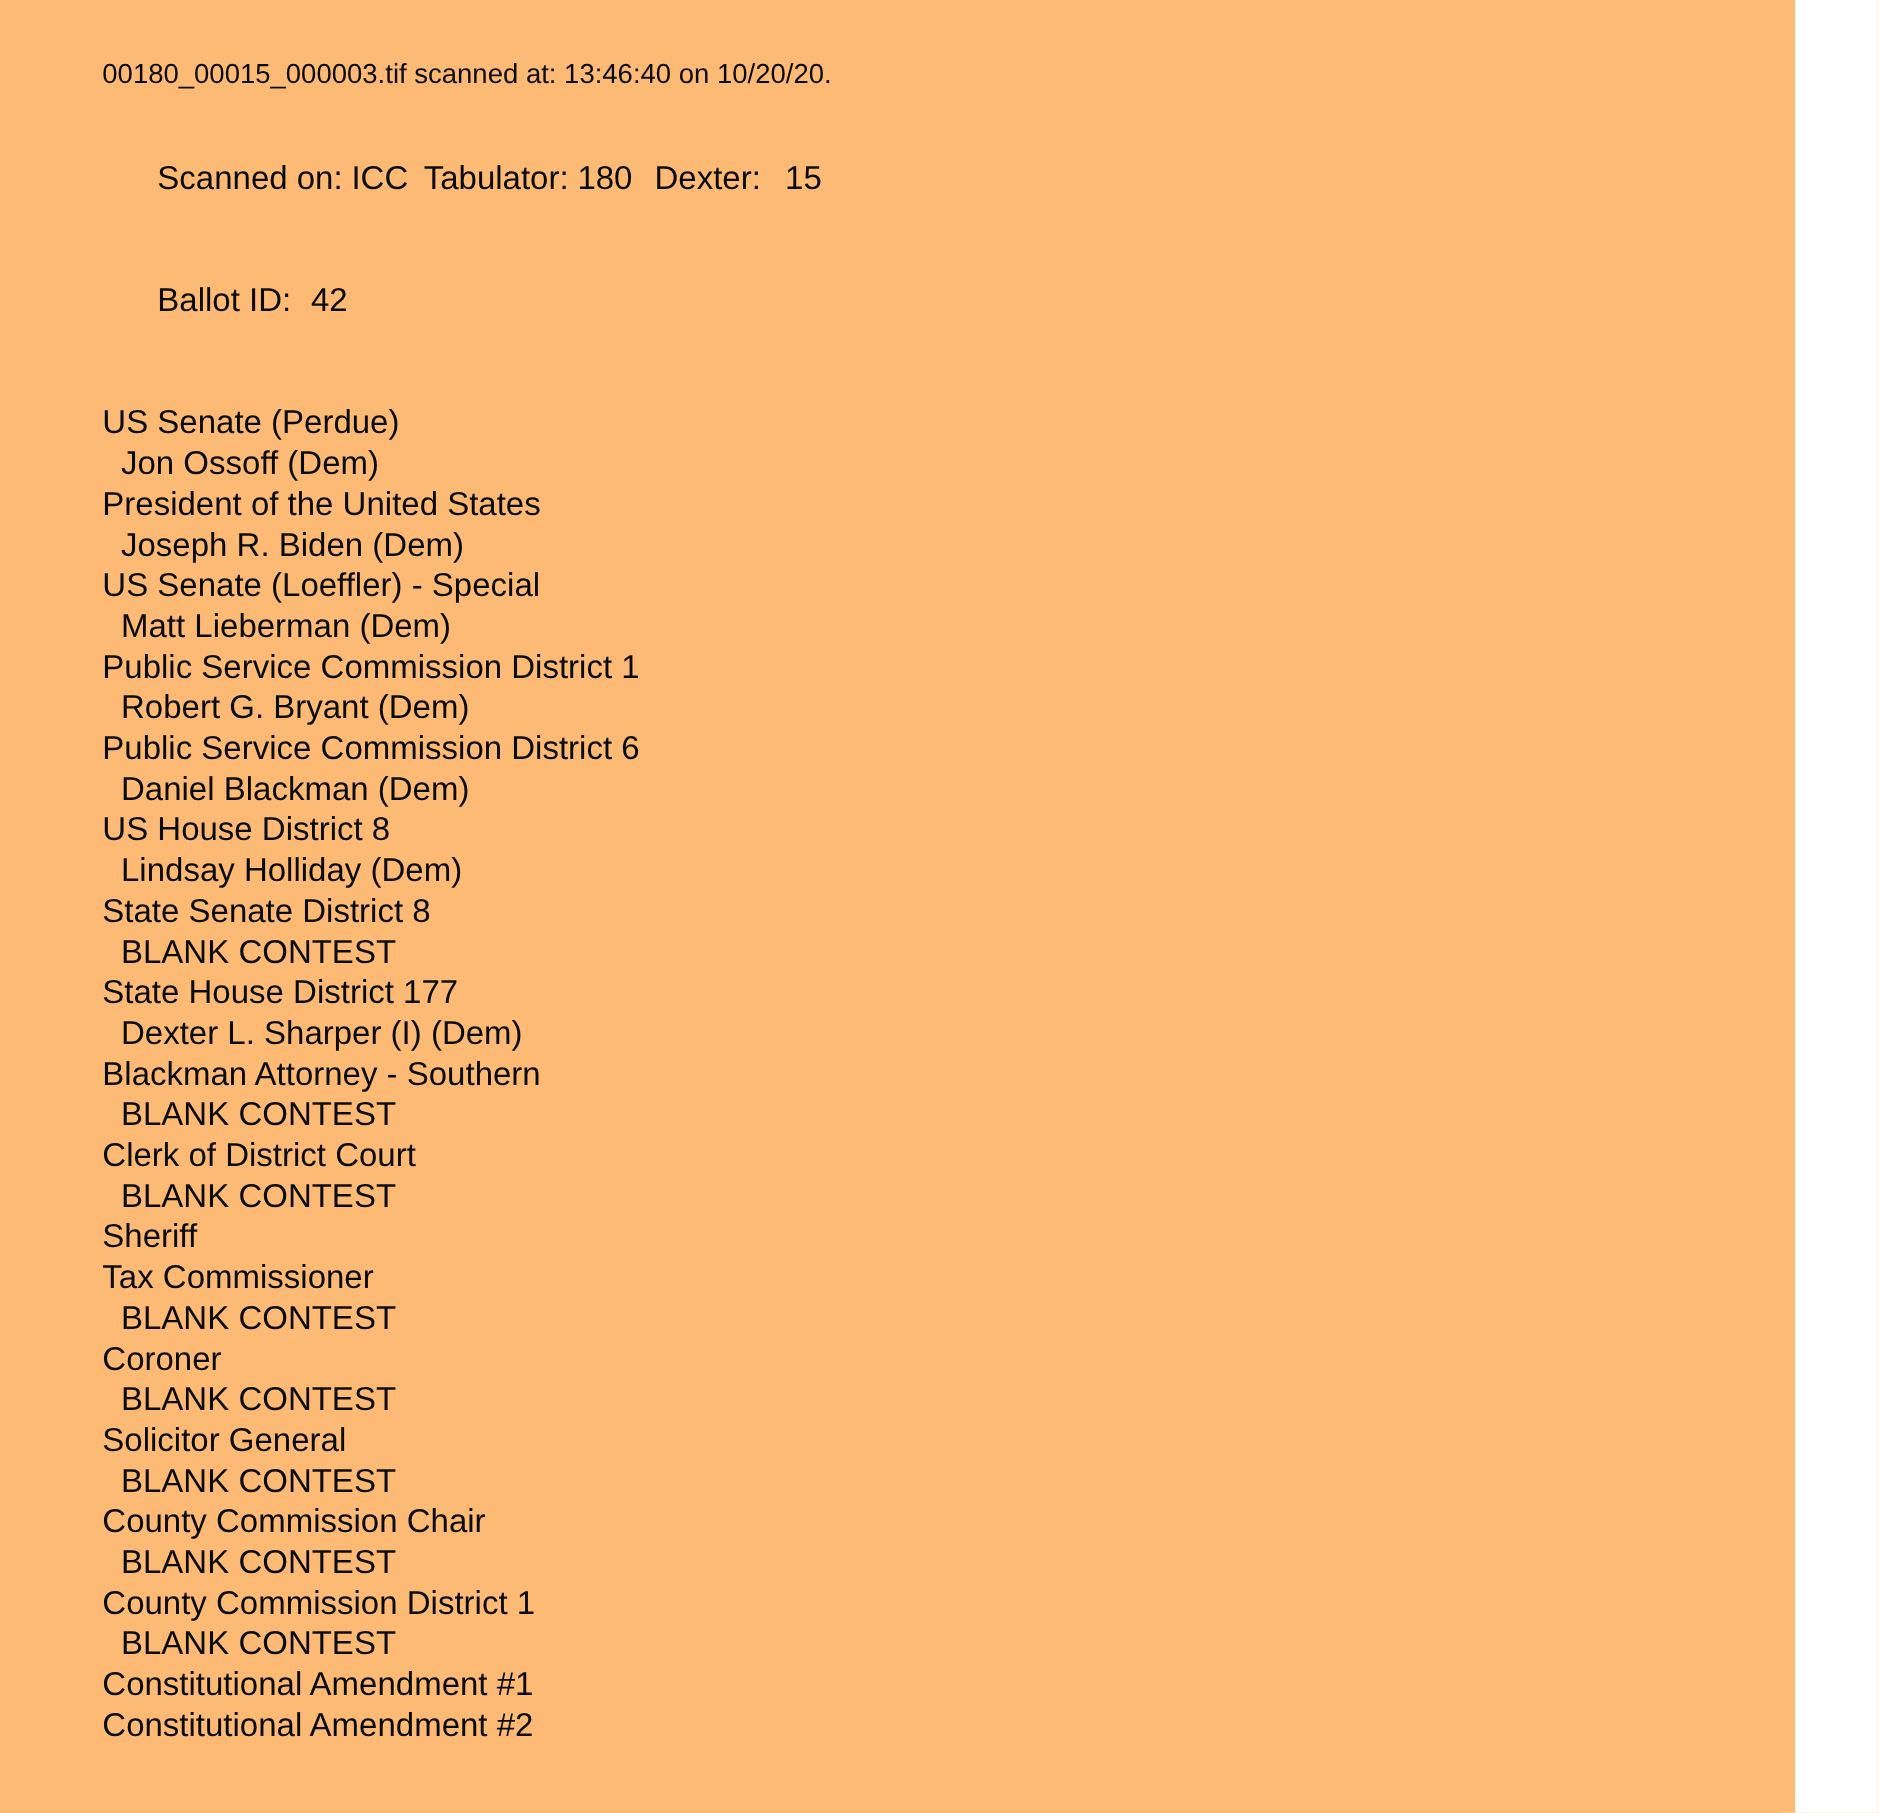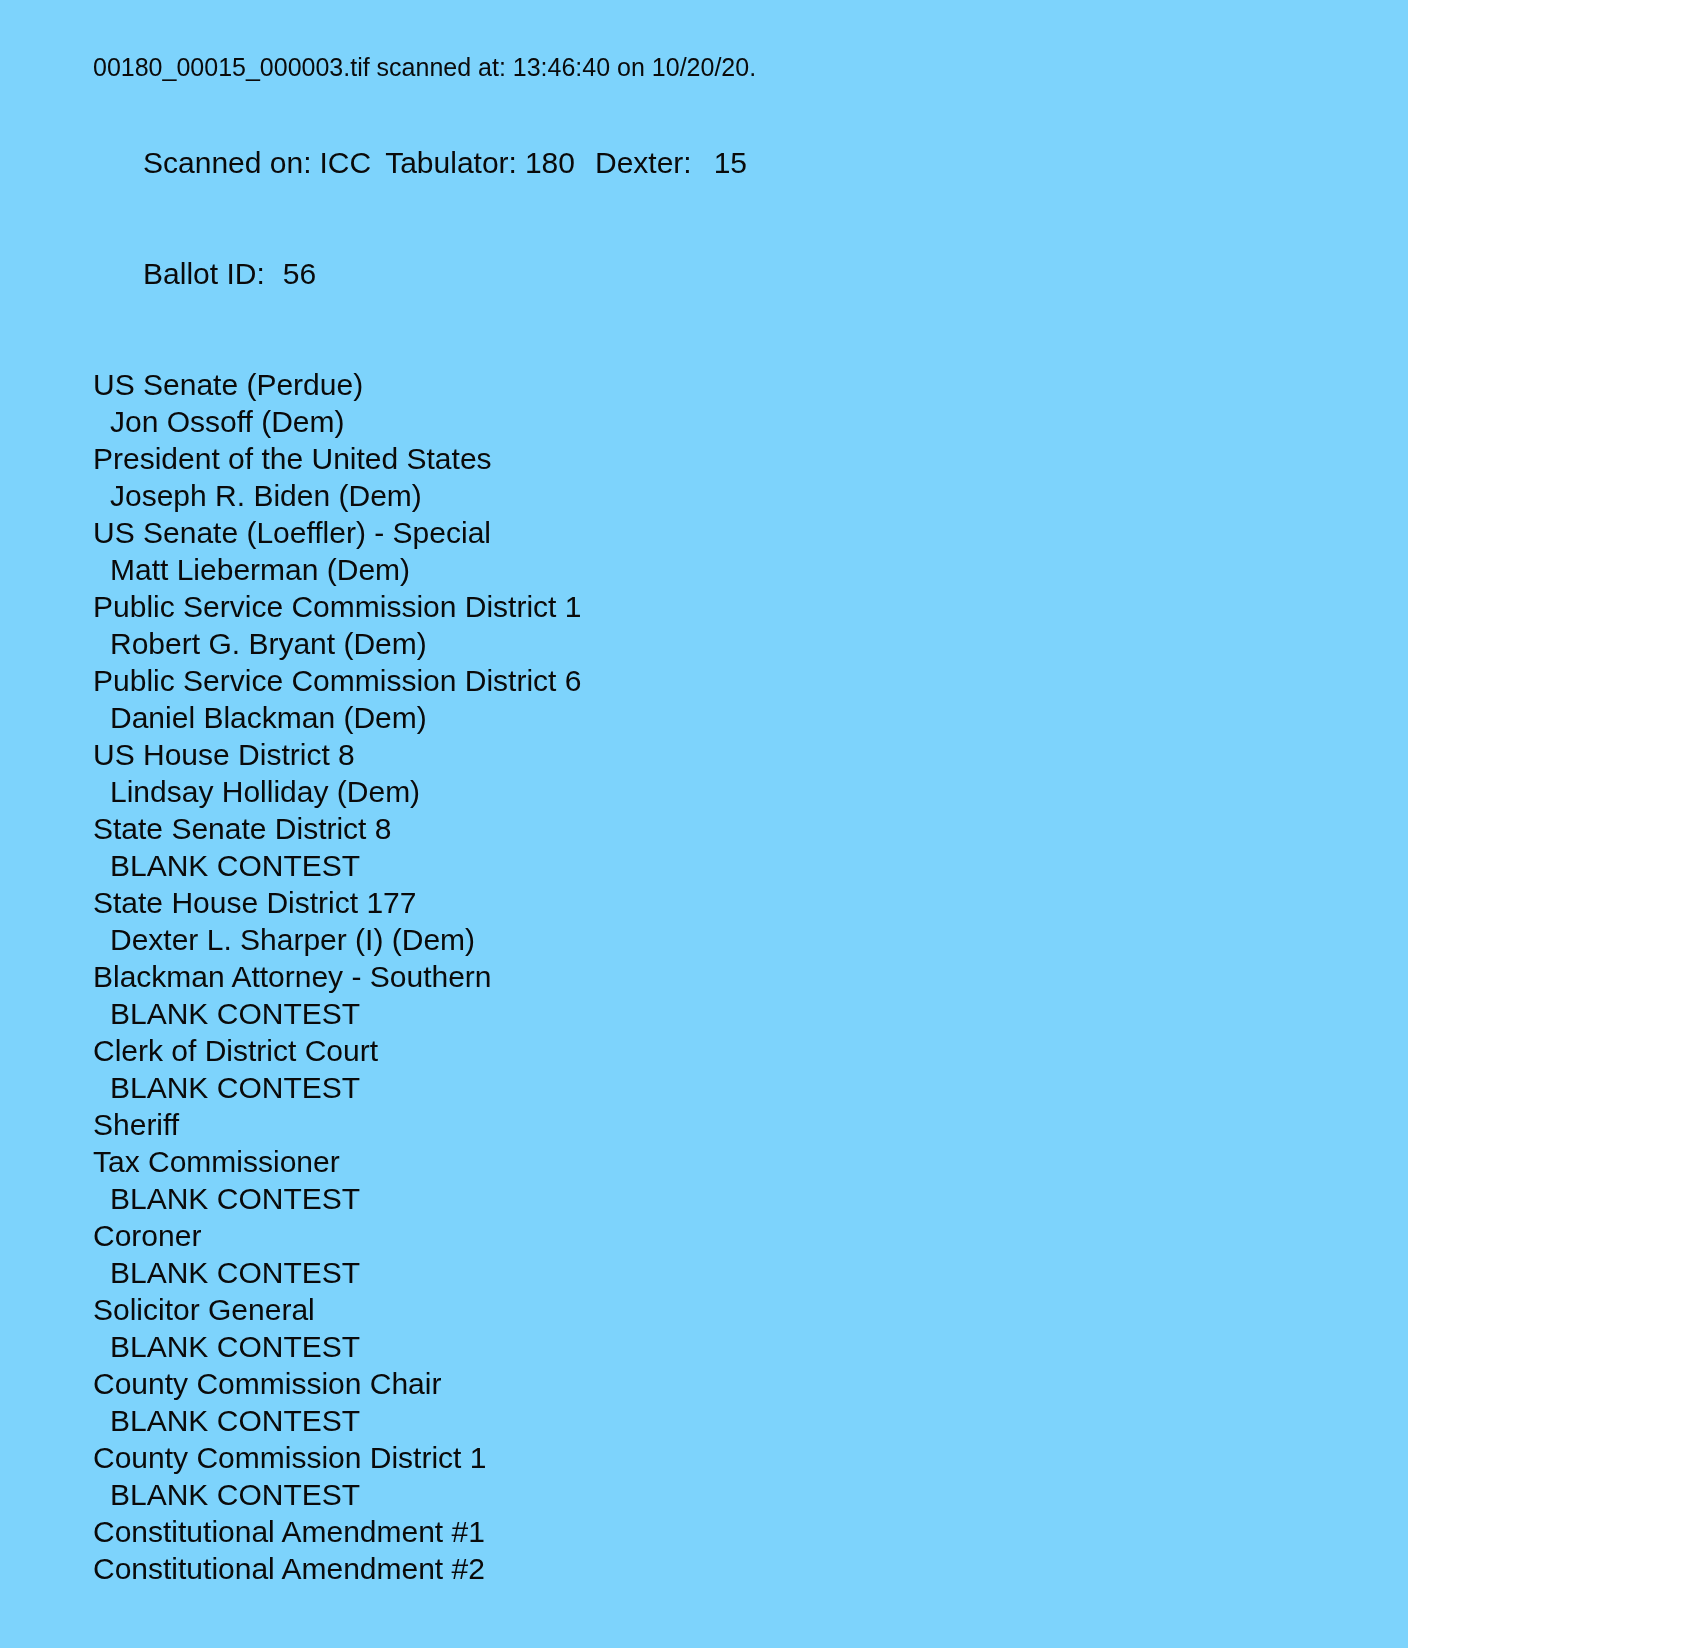--- a/index.html
+++ b/index.html
@@ -1,20 +1,20 @@
 <!DOCTYPE html>
 <html><head>
 <meta charset="utf-8">
 <style>
   html, body { margin: 0; padding: 0; }
   .page {
     position: relative;
-    width: 1408px;
+    width: 1632px;
     height: 1648px;
-    background: #7dd3fc;
+    background: #fdba74;
     color: #0a0a0a;
     font-family: "Liberation Sans", sans-serif;
     overflow: hidden;
     box-sizing: border-box;
   }
   .content {
     padding: 52px 40px 0 93px;
   }
   .file-line {
     font-size: 25px;
@@ -55,21 +55,21 @@
 <div class="page">
   <div class="content">
 
     <div class="file-line">00180_00015_000003.tif scanned at: 13:46:40 on 10/20/20.</div>
 
     <div class="scan-line">
       <span class="kv-label">Scanned on:</span><span class="kv-value">ICC</span><span class="gap-sm"></span><span class="kv-label">Tabulator:</span><span class="kv-value">180</span><span class="gap-md"></span><span class="kv-label">Dexter:</span><span class="kv-value gap-after" style="margin-left:22px">15</span>
     </div>
 
     <div class="ballot-line">
-      <span class="kv-label">Ballot ID:</span><span class="kv-value" style="margin-left:18px">56</span>
+      <span class="kv-label">Ballot ID:</span><span class="kv-value" style="margin-left:18px">42</span>
     </div>
 
     <div class="contest-list">
   <div class="contest-row">
     <div class="contest-title">US Senate (Perdue)</div>
     <div class="contest-selection">Jon Ossoff (Dem)</div>
   </div>
 
   <div class="contest-row">
     <div class="contest-title">President of the United States</div>

